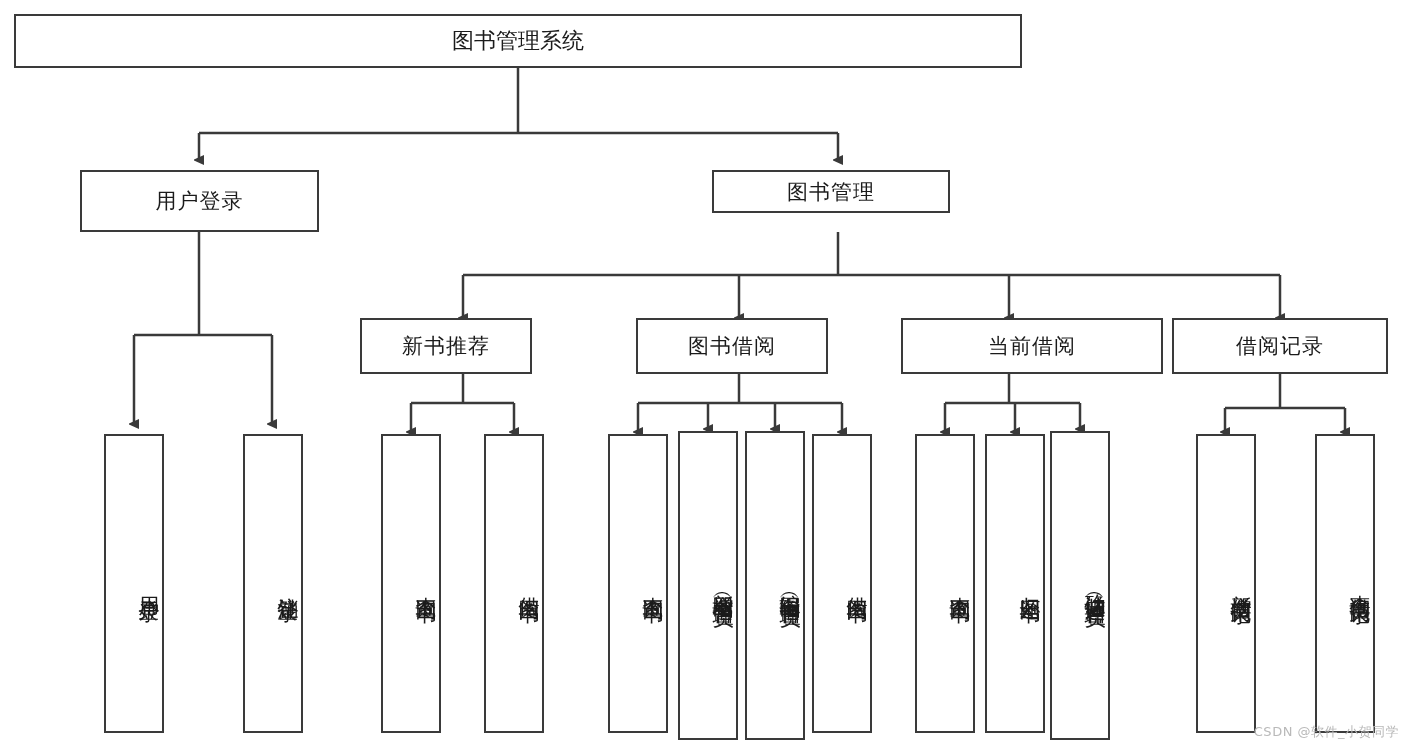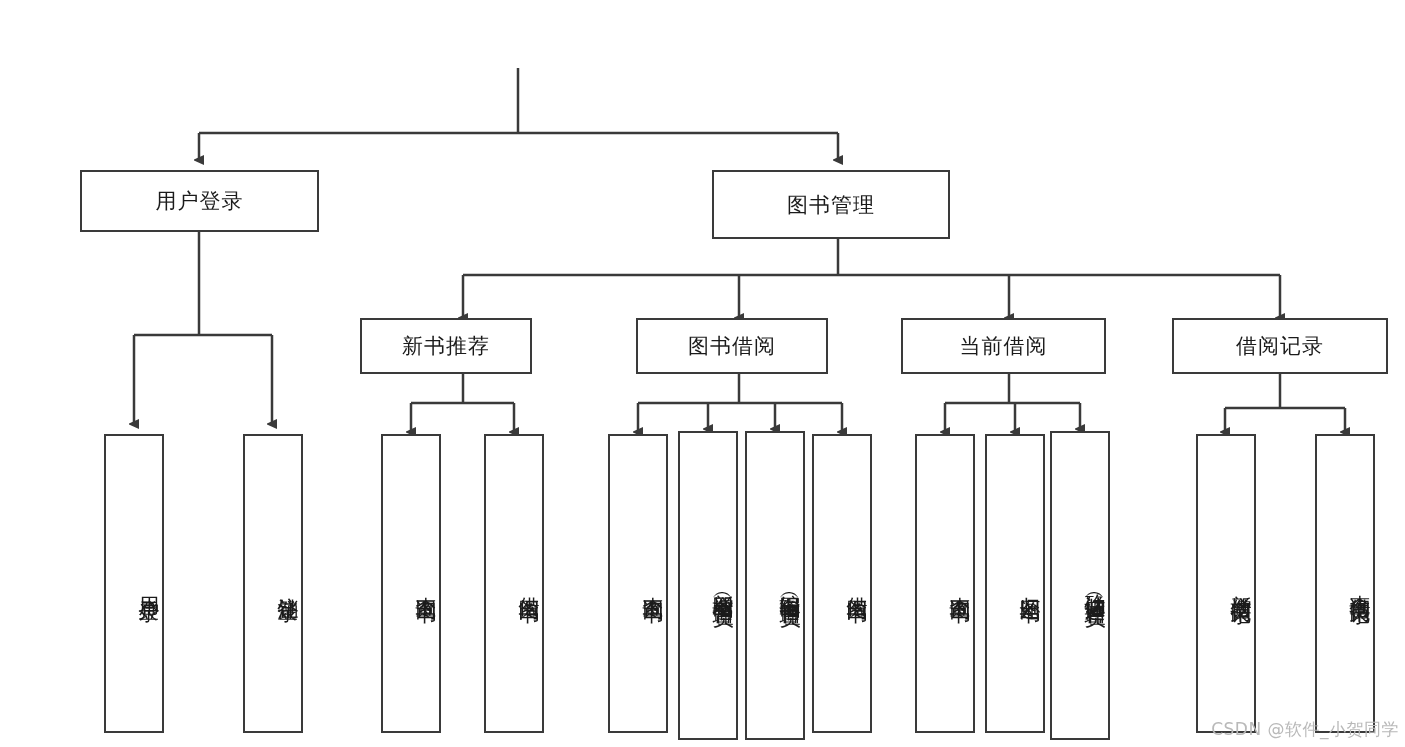--- a/index.html
+++ b/index.html
@@ -6,21 +6,21 @@
   body{font-family:"DejaVu Sans","Liberation Sans",sans-serif;}
   #stage{position:relative;width:1405px;height:747px;background:#ffffff;overflow:hidden;}
   svg.wires{position:absolute;left:0;top:0;width:1405px;height:747px;pointer-events:none;}
   .node{position:absolute;box-sizing:border-box;background:#ffffff;border:2px solid #3a3a3a;
         display:flex;align-items:center;justify-content:center;text-align:center;color:#1b1b1b;}
   .node.h{font-size:21px;letter-spacing:1px;}
   .node.root{font-size:22px;}
   .node.v{writing-mode:vertical-rl;text-orientation:upright;font-size:21px;line-height:1.32;
           letter-spacing:2px;padding:10px 0;align-items:flex-start;justify-content:center;}
   .node.v.topalign{align-items:flex-start;}
-  .watermark{position:absolute;right:6px;bottom:6px;font-size:17px;color:#b9b9b9;
+  .watermark{position:absolute;right:6px;bottom:6px;font-size:13px;color:#b9b9b9;
              letter-spacing:0.5px;white-space:nowrap;}
 </style>
 </head>
 <body>
 
 <div id="stage">
 
   <svg class="wires" viewBox="0 0 1405 747">
     <defs>
       <marker id="arrow" markerWidth="10" markerHeight="10" refX="5" refY="5" orient="auto" markerUnits="userSpaceOnUse">
@@ -64,35 +64,38 @@
       <path d="M1015,403 L1015,432" marker-end="url(#arrow)"></path>
       <path d="M1080,403 L1080,429" marker-end="url(#arrow)"></path>
 
       <path d="M1280,374 L1280,408"></path>
       <path d="M1225,408 L1345,408"></path>
       <path d="M1225,408 L1225,432" marker-end="url(#arrow)"></path>
       <path d="M1345,408 L1345,432" marker-end="url(#arrow)"></path>
     </g>
   </svg>
 
+  <div class="node root" style="left:14px;top:14px;width:1008px;height:54px;">
+    <span>图书管理系统</span>
+  </div>
 
   <div class="node h" style="left:80px;top:170px;width:239px;height:62px;">
     <span>用户登录</span>
   </div>
-  <div class="node h" style="left:712px;top:170px;width:238px;height:69px;">
+  <div class="node h" style="left:712px;top:170px;width:238px;height:43px;">
     <span>图书管理</span>
   </div>
 
   <div class="node h" style="left:360px;top:318px;width:172px;height:56px;">
     <span>新书推荐</span>
   </div>
   <div class="node h" style="left:636px;top:318px;width:192px;height:56px;">
     <span>图书借阅</span>
   </div>
-  <div class="node h" style="left:901px;top:318px;width:205px;height:56px;">
+  <div class="node h" style="left:901px;top:318px;width:262px;height:56px;">
     <span>当前借阅</span>
   </div>
   <div class="node h" style="left:1172px;top:318px;width:216px;height:56px;">
     <span>借阅记录</span>
   </div>
 
   <div class="node v" style="left:104px;top:434px;width:60px;height:299px;">
     <span>用户登录</span>
   </div>
   <div class="node v" style="left:243px;top:434px;width:60px;height:299px;">

